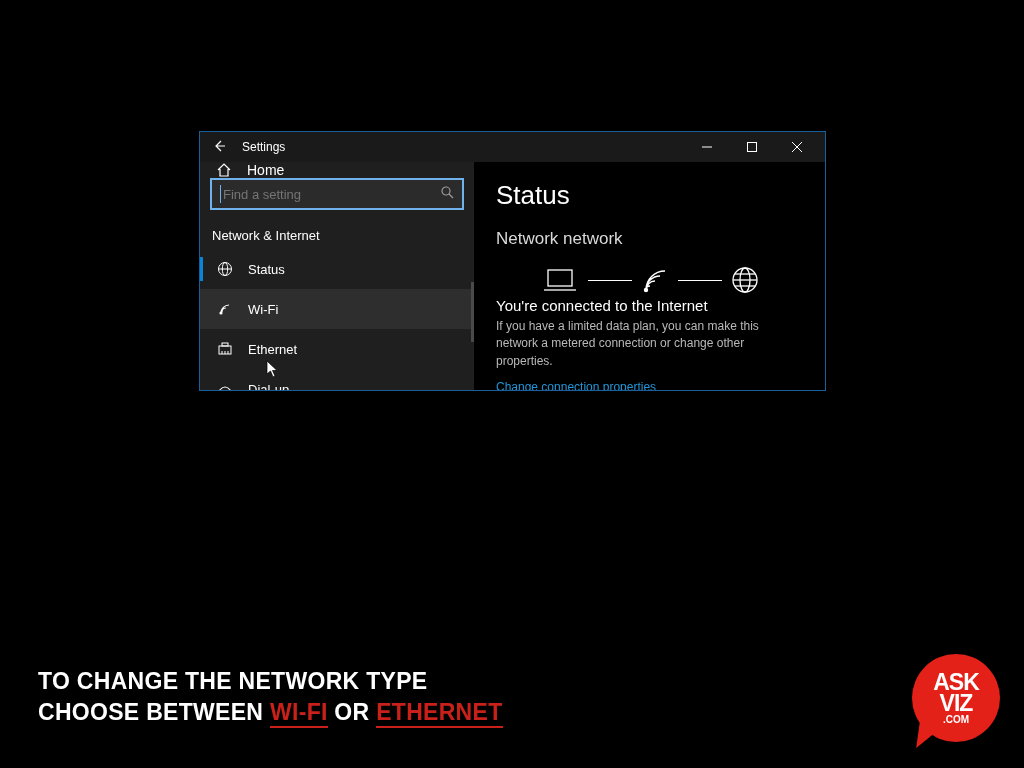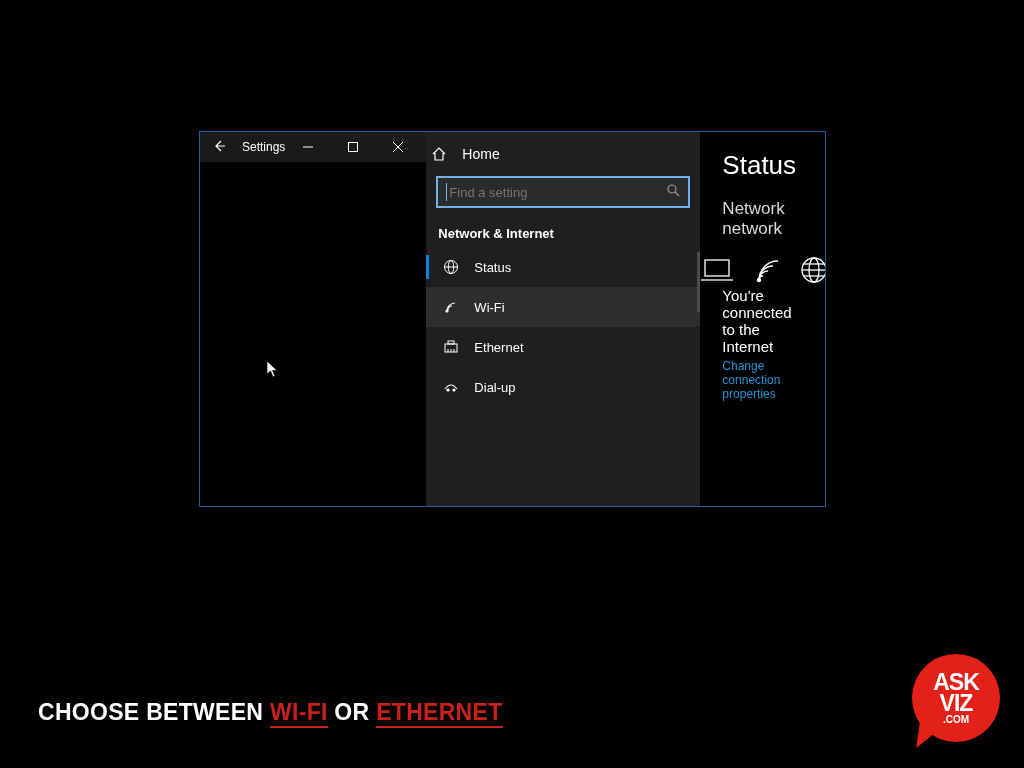--- a/index.html
+++ b/index.html
@@ -3,64 +3,64 @@
 <meta charset="utf-8">
 <style>
   * { box-sizing: border-box; margin: 0; padding: 0; }
   html, body { width: 1024px; height: 768px; overflow: hidden; background: #000; }
   body { font-family: "Segoe UI", Arial, sans-serif; color: #fff; position: relative; }
 
   
   .window {
     position: absolute;
     left: 199px; top: 131px;
-    width: 627px; height: 376px;
+    width: 627px; height: 260px;
     background: #000;
     border: 1px solid #195f9c;
     overflow: hidden;
     display: flex;
-    flex-direction: row;
+    flex-direction: column;
   }
   .titlebar {
     height: 30px;
     background: #1a1a1a;
     display: flex;
     align-items: center;
     padding: 0 6px 0 10px;
     font-size: 12px;
   }
   .titlebar .back { width: 18px; text-align: center; font-size: 14px; cursor: default; }
   .titlebar .title { padding-left: 14px; }
   .titlebar .spacer { flex: 1; }
   .win-btn { width: 45px; height: 30px; display: flex; align-items: center; justify-content: center; }
   .win-btn svg { display: block; }
 
   .body { flex: 1; display: flex; overflow: hidden; }
 
   .sidebar { width: 274px; background: #1f1f1f; display: flex; flex-direction: column; }
-  .home-row { display: flex; align-items: center; height: 44px; padding: 0 4px; gap: 14px; font-size: 14px; }
+  .home-row { display: flex; align-items: center; height: 44px; padding: 0 15px; gap: 14px; font-size: 14px; }
   .home-row .ico { width: 18px; display:flex; align-items:center; justify-content:center; }
 
   .search-wrap { padding: 0 10px 8px 10px; }
   .search {
     display: flex; align-items: center;
     height: 32px;
     background: #2b2b2b;
     border: 2px solid #6fb2ec;
     padding: 0 8px;
   }
   .search input {
     flex: 1; border: 0; outline: 0; background: transparent;
     color: #bdbdbd; font-size: 13px;
     caret-color: #6fb2ec;
   }
   .search .sicon { color: #9a9a9a; font-size: 14px; }
   .search .caret { width: 1px; height: 18px; background: #6fb2ec; margin-right: 2px; }
 
-  .section-title { font-size: 13px; font-weight: 700; padding: 10px 12px 6px 12px; }
+  .section-title { font-size: 13px; font-weight: 400; padding: 10px 12px 6px 12px; }
 
   .nav { display: flex; flex-direction: column; }
   .nav-item {
     display: flex; align-items: center;
     height: 40px;
     padding: 0 12px 0 16px;
     gap: 14px;
     font-size: 13px;
     position: relative;
     cursor: default;
@@ -266,31 +266,33 @@
               <circle cx="15" cy="15" r="12"></circle>
               <ellipse cx="15" cy="15" rx="5" ry="12"></ellipse>
               <line x1="3" y1="15" x2="27" y2="15"></line>
               <line x1="5" y1="9" x2="25" y2="9"></line>
               <line x1="5" y1="21" x2="25" y2="21"></line>
             </svg>
         </span>
       </div>
 
       <div class="h3">You're connected to the Internet</div>
+      <div class="desc">If you have a limited data plan, you can make this network a metered connection or change other properties.</div>
       <div class="link">Change connection properties</div>
     </div>
 
   </div>
 </div>
 
 <svg class="cursor" width="14" height="18" viewBox="0 0 14 18">
     <path d="M1 1 L1 14 L4.5 11 L7 17 L9 16 L6.5 10.5 L11 10.5 Z" fill="#fff" stroke="#000" stroke-width="0.7"></path>
   </svg>
 
 <div class="caption">
+  <div>TO CHANGE THE NETWORK TYPE</div>
   <div>
     <span>CHOOSE BETWEEN </span><span class="hl">WI-FI</span><span> OR </span><span class="hl">ETHERNET</span>
   </div>
 </div>
 
 <div class="logo">
   <div class="bubble"></div>
   <div class="logo-text">
     <span>ASK</span>
     <span>VIZ</span>

